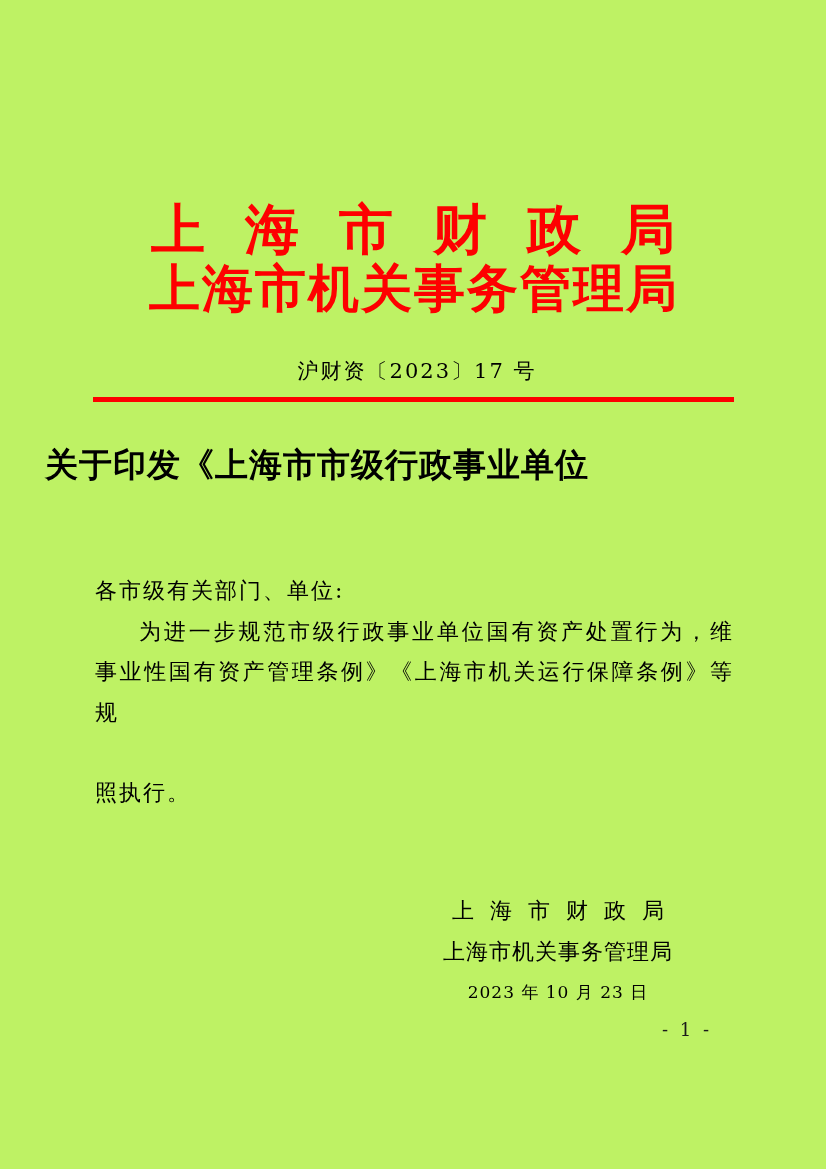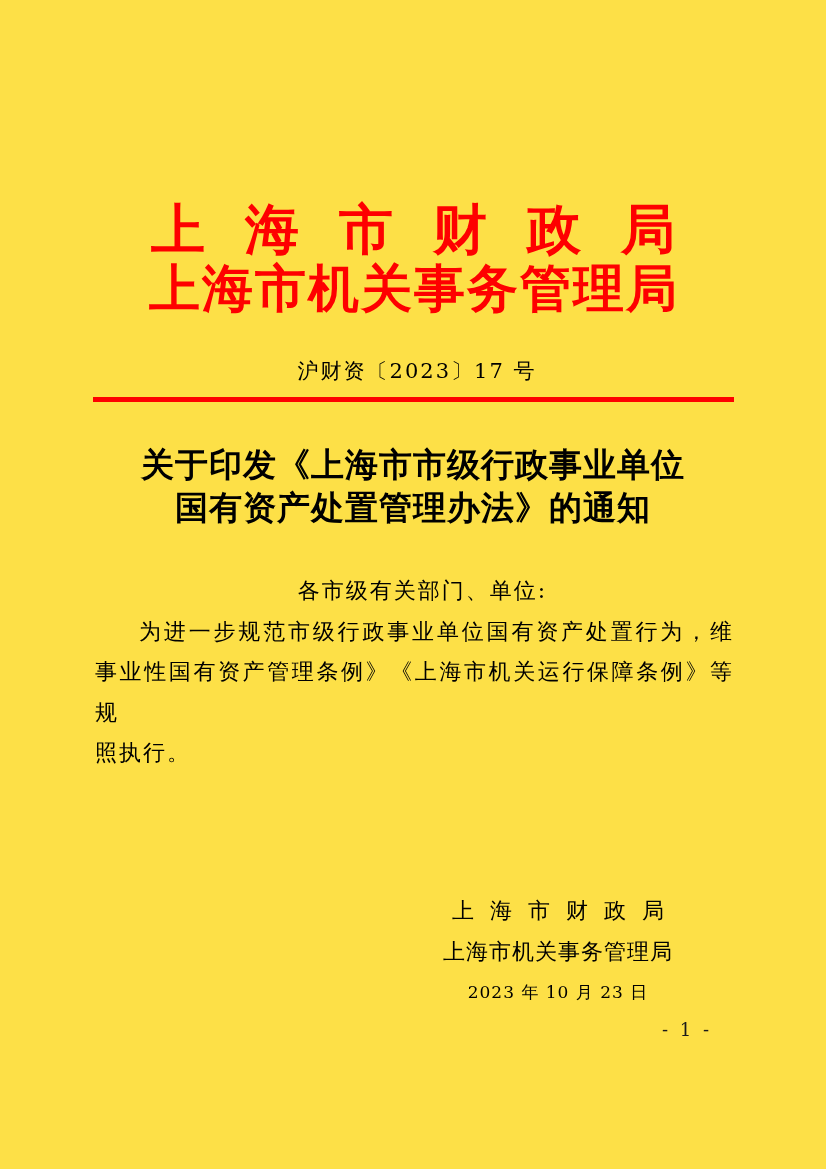--- a/index.html
+++ b/index.html
@@ -4,21 +4,21 @@
 <style>
   html, body {
     margin: 0;
     padding: 0;
     background: #ffffff;
   }
   .page {
     position: relative;
     width: 826px;
     height: 1169px;
-    background: #fde047;
+    background: #bef264;
     overflow: hidden;
     font-family: "DejaVu Serif", "Liberation Serif", serif;
     color: #000000;
   }
 
   
   .letterhead {
     position: absolute;
     top: 198px;
     left: 0;
@@ -62,51 +62,51 @@
     height: 5px;
     background: #fe0000;
   }
 
   
   .doc-title {
     position: absolute;
     top: 443px;
     left: 0;
     right: 0;
-    text-align: center;
     font-size: 33px;
     font-weight: bold;
     line-height: 43px;
     letter-spacing: 1px;
+    padding-left: 45px;
   }
 
   
   .body-block {
     position: absolute;
     top: 571px;
     left: 95px;
     width: 639px;
     font-size: 22px;
     line-height: 40.5px;
     letter-spacing: 2px;
   }
   .salutation {
-    text-align: center;
-    margin-left: 16px;
+    text-align: left;
   }
   .body-line {
     text-align: justify;
     text-align-last: justify;
     font-family: Liberation Serif, serif;
   }
   .body-line.first {
     text-indent: 44px;
   }
   .body-line.last {
     text-align-last: left;
+    margin-top: 40px;
   }
 
   
   .signature-block {
     position: absolute;
     top: 891px;
     left: 418px;
     width: 280px;
     text-align: center;
     font-size: 22px;
@@ -146,21 +146,20 @@
     <div class="letterhead-org-1">上海市财政局</div>
     <div class="letterhead-org-2">上海市机关事务管理局</div>
   </div>
 
   <div class="doc-number">沪财资〔2023〕17 号</div>
 
   <div class="red-divider"></div>
 
   <div class="doc-title">
     <div>关于印发《上海市市级行政事业单位</div>
-    <div>国有资产处置管理办法》的通知</div>
   </div>
 
   <div class="body-block">
     <div class="salutation">各市级有关部门、单位:</div>
     <div class="body-line first">为进一步规范市级行政事业单位国有资产处置行为，维</div>
     <div class="body-line">事业性国有资产管理条例》《上海市机关运行保障条例》等规</div>
     <div class="body-line last">照执行。</div>
   </div>
 
   <div class="signature-block">

